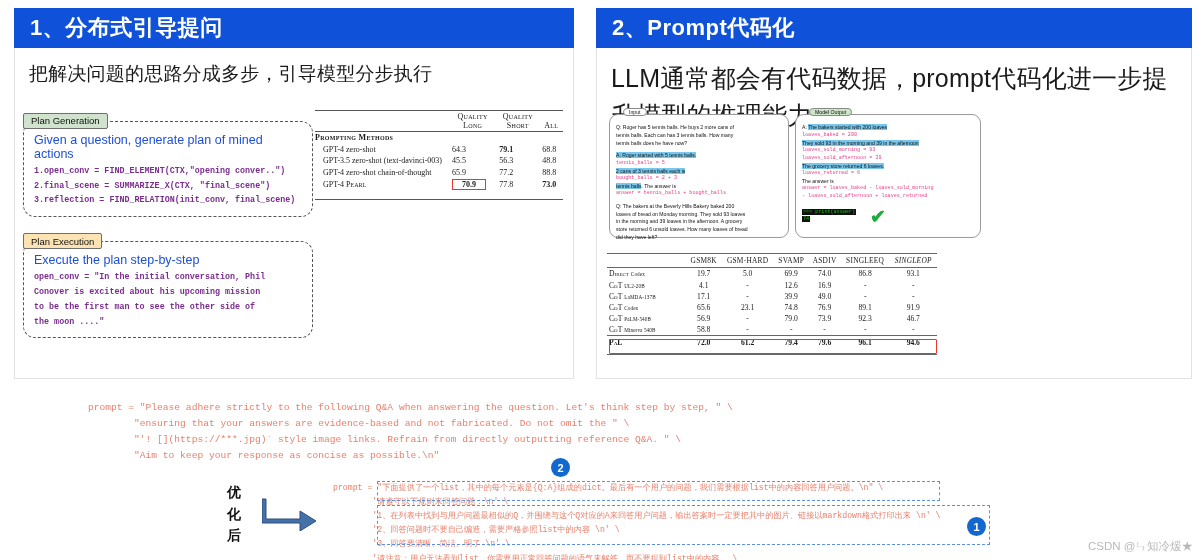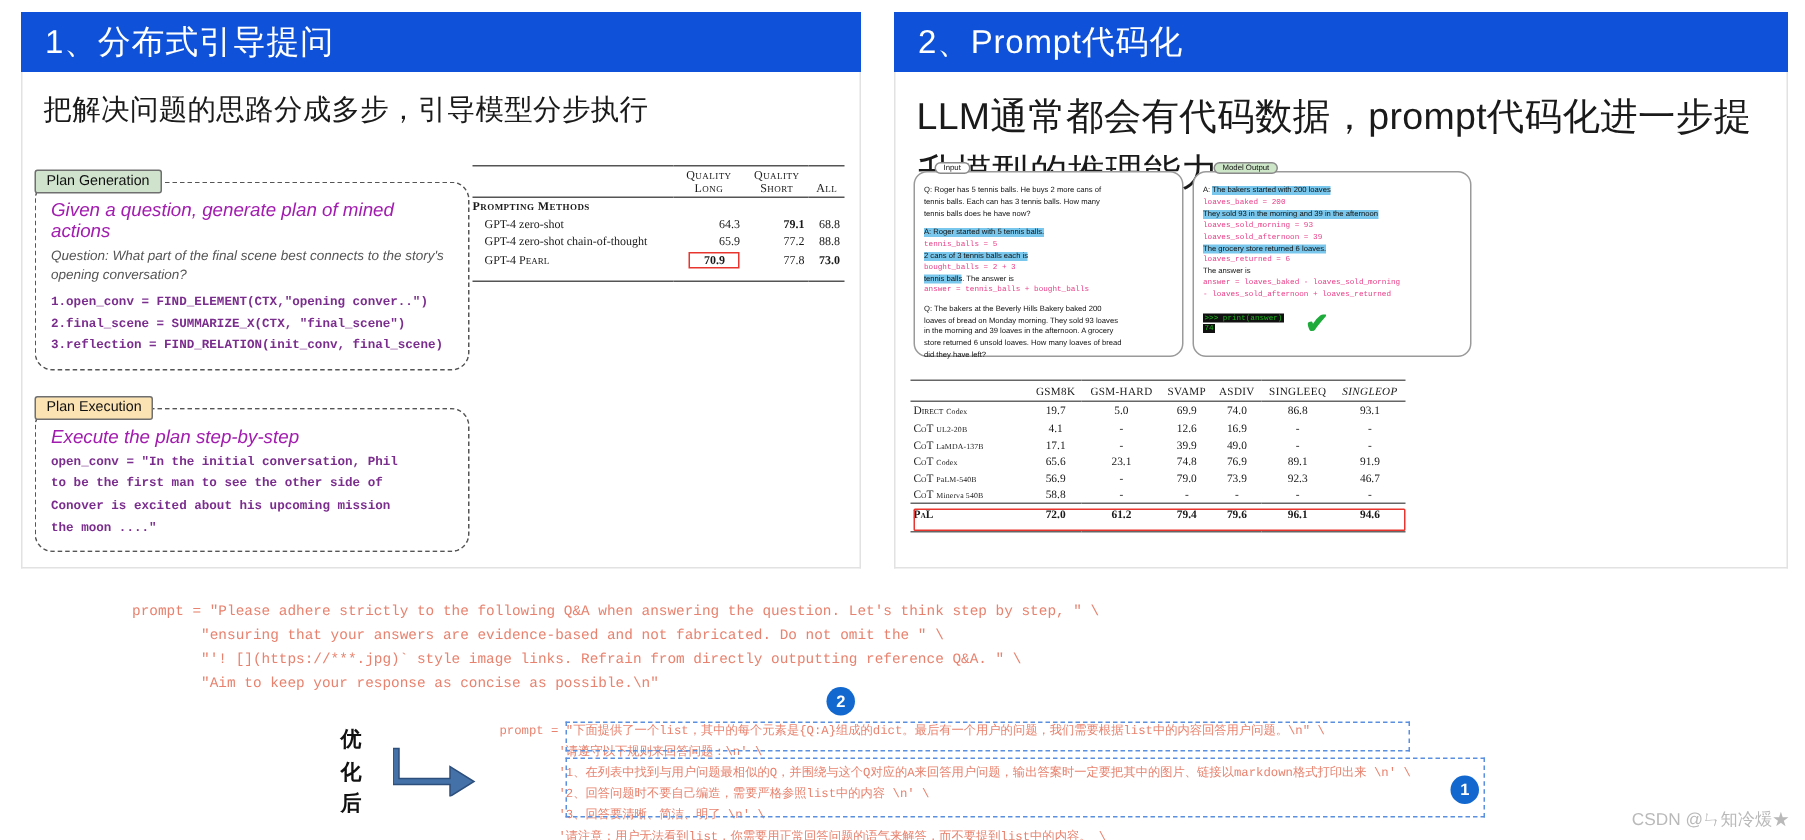--- a/index.html
+++ b/index.html
@@ -7,21 +7,21 @@
     width:1203px;height:560px;
     background:#ffffff;
     font-family:"Liberation Sans", sans-serif;
     position:relative;overflow:hidden;
   }
   .panels{position:absolute;left:0;top:0;width:1203px;height:390px;}
   .panel{position:absolute;top:8px;height:375px;background:#fff;}
   .panel.left{left:14px;width:560px;}
   .panel.right{left:596px;width:596px;}
   .panel-header{
-    background:#0f52d9;color:#fff;font-weight:normal;
+    background:#0f52d9;color:#fff;font-weight:bold;
     font-size:22px;letter-spacing:.5px;
     padding:7px 0 8px 16px;line-height:1.15;
   }
   .panel-body{
     border:1px solid #e2e2e2;border-top:none;
     height:calc(100% - 44px);box-sizing:border-box;
     padding:12px 14px 0 14px;position:relative;background:#fff;
   }
   .panel-sub{font-size:19px;color:#1a1a1a;line-height:1.45;letter-spacing:.2px;}
   .panel.right .panel-sub{font-size:25px;}
@@ -32,36 +32,36 @@
   .tag{
     display:inline-block;font-size:9.5px;padding:1.5px 7px;
     border:1px solid #6f6f6f;border-radius:2px;position:relative;z-index:3;
     background:#cfe3cd;color:#111;font-family:"Liberation Sans",sans-serif;
   }
   .tag.exec{background:#fbe3b4;}
   .dashbox{
     border:1.4px dashed #555;border-radius:12px;
     margin-top:-8px;padding:11px 8px 8px 10px;background:#fff;
   }
-  .dash-title{font-size:12.5px;color:#a21caf;margin-bottom:3px;font-style:italic;}
+  .dash-title{font-size:12.5px;color:#1d4ed8;margin-bottom:3px;}
   .dash-q{font-size:9px;color:#555;font-style:italic;line-height:1.45;margin-bottom:4px;}
   .dash-code{
     font-family:"Liberation Mono",monospace;font-size:8.4px;color:#7b2d8e;
     font-weight:bold;line-height:1.75;white-space:nowrap;
   }
   .dash-code.exec{color:#7b2d8e;white-space:normal;}
 
   
   .tbl-pearl{position:absolute;left:300px;top:62px;width:248px;font-family:"Liberation Serif",serif;}
   .tbl-pearl table{border-collapse:collapse;width:100%;font-size:8px;color:#1a1a1a;}
   .rule-top{border-top:1.6px solid #555;}
   .rule-mid{border-top:.9px solid #555;}
   .rule-bot{border-bottom:1.6px solid #555;}
   .tbl-pearl th{font-weight:normal;text-align:center;padding:1px 3px;font-variant:small-caps;font-size:8px;letter-spacing:.3px;}
-  .tbl-pearl td{padding:1.2px 3px;text-align:right;}
+  .tbl-pearl td{padding:1.2px 3px;text-align:left;}
   .tbl-pearl td.lbl{text-align:left;white-space:nowrap;padding-left:8px;}
   .tbl-pearl td.grp{text-align:left;font-variant:small-caps;font-weight:bold;padding-left:0;letter-spacing:.3px;margin-left:34px;}
   .bold{font-weight:bold;}
   .sc{font-variant:small-caps;}
   .cellbox{position:relative;}
   .cellbox span{display:inline-block;padding:0px 9px;border:1.5px solid #e8352e;}
 
   
   .fig-pal{position:absolute;left:12px;top:58px;width:372px;height:140px;}
   .roundbox{
@@ -123,34 +123,33 @@
   <div class="panel left">
     <div class="panel-header">1、分布式引导提问</div>
     <div class="panel-body">
       <div class="panel-sub">把解决问题的思路分成多步，引导模型分步执行</div>
 
       <div class="fig-pearl">
         <div class="tagbox">
           <span class="tag">Plan Generation</span>
           <div class="dashbox">
             <div class="dash-title">Given a question, generate plan of mined actions</div>
-            <div class="dash-q">Question: What part of the final scene best connects to the story's opening conversation?</div>
             <div class="dash-code">1.open_conv = FIND_ELEMENT(CTX,"opening conver..")</div>
             <div class="dash-code">2.final_scene = SUMMARIZE_X(CTX, "final_scene")</div>
             <div class="dash-code">3.reflection = FIND_RELATION(init_conv, final_scene)</div>
           </div>
         </div>
 
         <div class="tagbox" style="margin-top:14px;">
           <span class="tag exec">Plan Execution</span>
           <div class="dashbox">
             <div class="dash-title">Execute the plan step-by-step</div>
             <div class="dash-code exec">open_conv = "In the initial conversation, Phil</div>
+            <div class="dash-code exec">Conover is excited about his upcoming mission</div>
             <div class="dash-code exec">to be the first man to see the other side of</div>
-            <div class="dash-code exec">Conover is excited about his upcoming mission</div>
             <div class="dash-code exec">the moon ...."</div>
           </div>
         </div>
       </div>
 
       <div class="tbl-pearl">
         <table>
           <thead>
             <tr class="rule-top">
               <th style="width:54%;border-top:1.6px solid #555;"></th>
@@ -172,20 +171,26 @@
               <td class="grp" style="border-top:.9px solid #555;">Prompting Methods</td>
               <td style="border-top:.9px solid #555;"></td>
                 <td style="border-top:.9px solid #555;"></td>
                 <td style="border-top:.9px solid #555;"></td>
             </tr>
             <tr>
               <td class="lbl">GPT-4 zero-shot</td>
               <td>64.3</td>
               <td class="bold">79.1</td>
               <td>68.8</td>
+            </tr>
+            <tr>
+              <td class="lbl">GPT-3.5 zero-shot (text-davinci-003)</td>
+              <td>45.5</td>
+              <td>56.3</td>
+              <td>48.8</td>
             </tr>
             <tr>
               <td class="lbl">GPT-4 zero-shot chain-of-thought</td>
               <td>65.9</td>
               <td>77.2</td>
               <td>88.8</td>
             </tr>
             <tr>
               <td class="lbl sc">GPT-4 Pearl</td>
               <td class="cellbox"><span class="bold">70.9</span></td>

